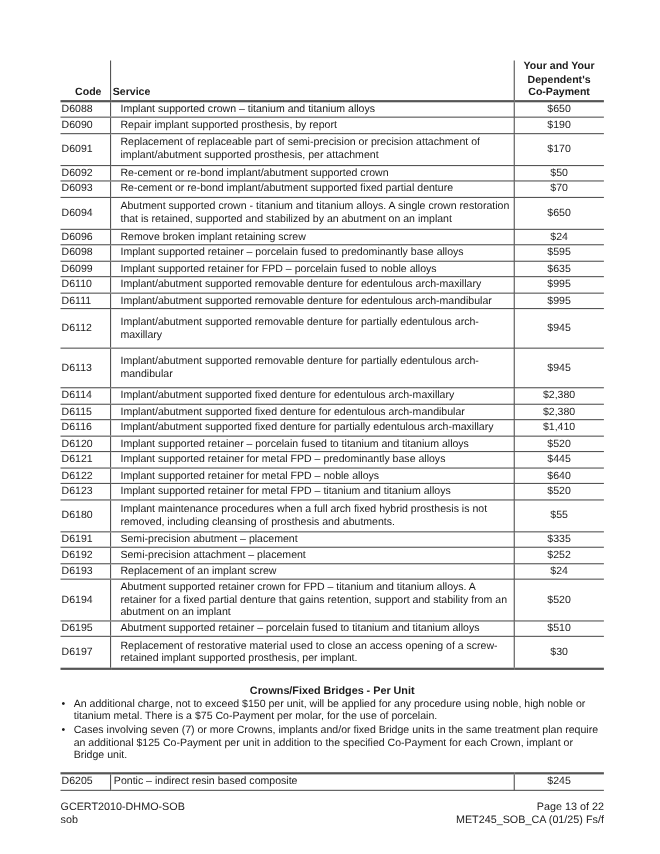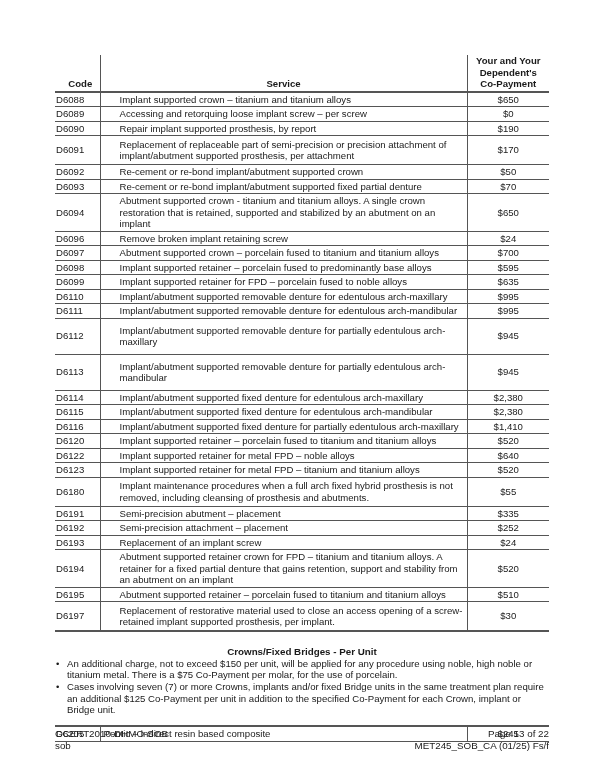--- a/index.html
+++ b/index.html
@@ -13,28 +13,28 @@
     font-size: 9.6px; line-height: 11.5px;
   }
   table.sob col.c-code { width: 45px; }
   table.sob col.c-svc { width: 367px; }
   table.sob col.c-pay { width: 82px; }
   table.sob th {
     font-weight: bold; font-size: 9.6px; vertical-align: bottom;
     padding: 0 2px 1px 2px; border-bottom: 2px solid #555;
   }
   table.sob th.h-code { text-align: center; padding-left: 8px; }
-  table.sob th.h-svc { text-align: center; border-left: 1px solid #555; border-right: 1px solid #555; }
+  table.sob th.h-svc { text-align: left; border-left: 1px solid #555; border-right: 1px solid #555; }
   table.sob th.h-pay { text-align: center; line-height: 11.5px; padding-top: 0; margin-left: 36px; }
   table.sob td {
     padding: 1px 2px 1px 2px; vertical-align: middle;
     border-bottom: 1px solid #555;
   }
   table.sob td.code { padding-left: 1px; }
-  table.sob td.svc { border-left: 1px solid #555; border-right: 1px solid #555; padding-left: 19px; }
+  table.sob td.svc { border-left: 1px solid #555; border-right: 1px solid #555; padding-left: 9px; }
   table.sob td.pay { text-align: center; }
   table.sob tr.r1 td { height: 11.5px; }
   table.sob tr.r2 td { height: 26px; }
   table.sob tr.r3 td { height: 33px; }
   .section-title {
     text-align: center; font-weight: bold; font-size: 9.8px; line-height: 12px;
     padding-top: 14px;
   }
   ul.notes {
     list-style: none; margin: 0; padding: 0; font-size: 9.6px; line-height: 11.2px;
@@ -79,25 +79,20 @@
         </th>
       </tr>
     </thead>
     <tbody>
       <tr class="r1">
           <td class="code">D6088</td>
           <td class="svc">Implant supported crown – titanium and titanium alloys</td>
           <td class="pay">$650</td>
         </tr>
       <tr class="r1">
-          <td class="code">D6089</td>
-          <td class="svc">Accessing and retorquing loose implant screw – per screw</td>
-          <td class="pay">$0</td>
-        </tr>
-      <tr class="r1">
           <td class="code">D6090</td>
           <td class="svc">Repair implant supported prosthesis, by report</td>
           <td class="pay">$190</td>
         </tr>
       <tr class="r2">
           <td class="code">D6091</td>
           <td class="svc">Replacement of replaceable part of semi-precision or precision attachment of implant/abutment supported prosthesis, per attachment</td>
           <td class="pay">$170</td>
         </tr>
       <tr class="r1">
@@ -112,25 +107,20 @@
         </tr>
       <tr class="r2">
           <td class="code">D6094</td>
           <td class="svc">Abutment supported crown - titanium and titanium alloys. A single crown restoration that is retained, supported and stabilized by an abutment on an implant</td>
           <td class="pay">$650</td>
         </tr>
       <tr class="r1">
           <td class="code">D6096</td>
           <td class="svc">Remove broken implant retaining screw</td>
           <td class="pay">$24</td>
-        </tr>
-      <tr class="r1">
-          <td class="code">D6097</td>
-          <td class="svc">Abutment supported crown – porcelain fused to titanium and titanium alloys</td>
-          <td class="pay">$700</td>
         </tr>
       <tr class="r1">
           <td class="code">D6098</td>
           <td class="svc">Implant supported retainer – porcelain fused to predominantly base alloys</td>
           <td class="pay">$595</td>
         </tr>
       <tr class="r1">
           <td class="code">D6099</td>
           <td class="svc">Implant supported retainer for FPD – porcelain fused to noble alloys</td>
           <td class="pay">$635</td>
@@ -167,20 +157,25 @@
         </tr>
       <tr class="r1">
           <td class="code">D6116</td>
           <td class="svc">Implant/abutment supported fixed denture for partially edentulous arch-maxillary</td>
           <td class="pay">$1,410</td>
         </tr>
       <tr class="r1">
           <td class="code">D6120</td>
           <td class="svc">Implant supported retainer – porcelain fused to titanium and titanium alloys</td>
           <td class="pay">$520</td>
+        </tr>
+      <tr class="r1">
+          <td class="code">D6121</td>
+          <td class="svc">Implant supported retainer for metal FPD – predominantly base alloys</td>
+          <td class="pay">$445</td>
         </tr>
       <tr class="r1">
           <td class="code">D6122</td>
           <td class="svc">Implant supported retainer for metal FPD – noble alloys</td>
           <td class="pay">$640</td>
         </tr>
       <tr class="r1">
           <td class="code">D6123</td>
           <td class="svc">Implant supported retainer for metal FPD – titanium and titanium alloys</td>
           <td class="pay">$520</td>

